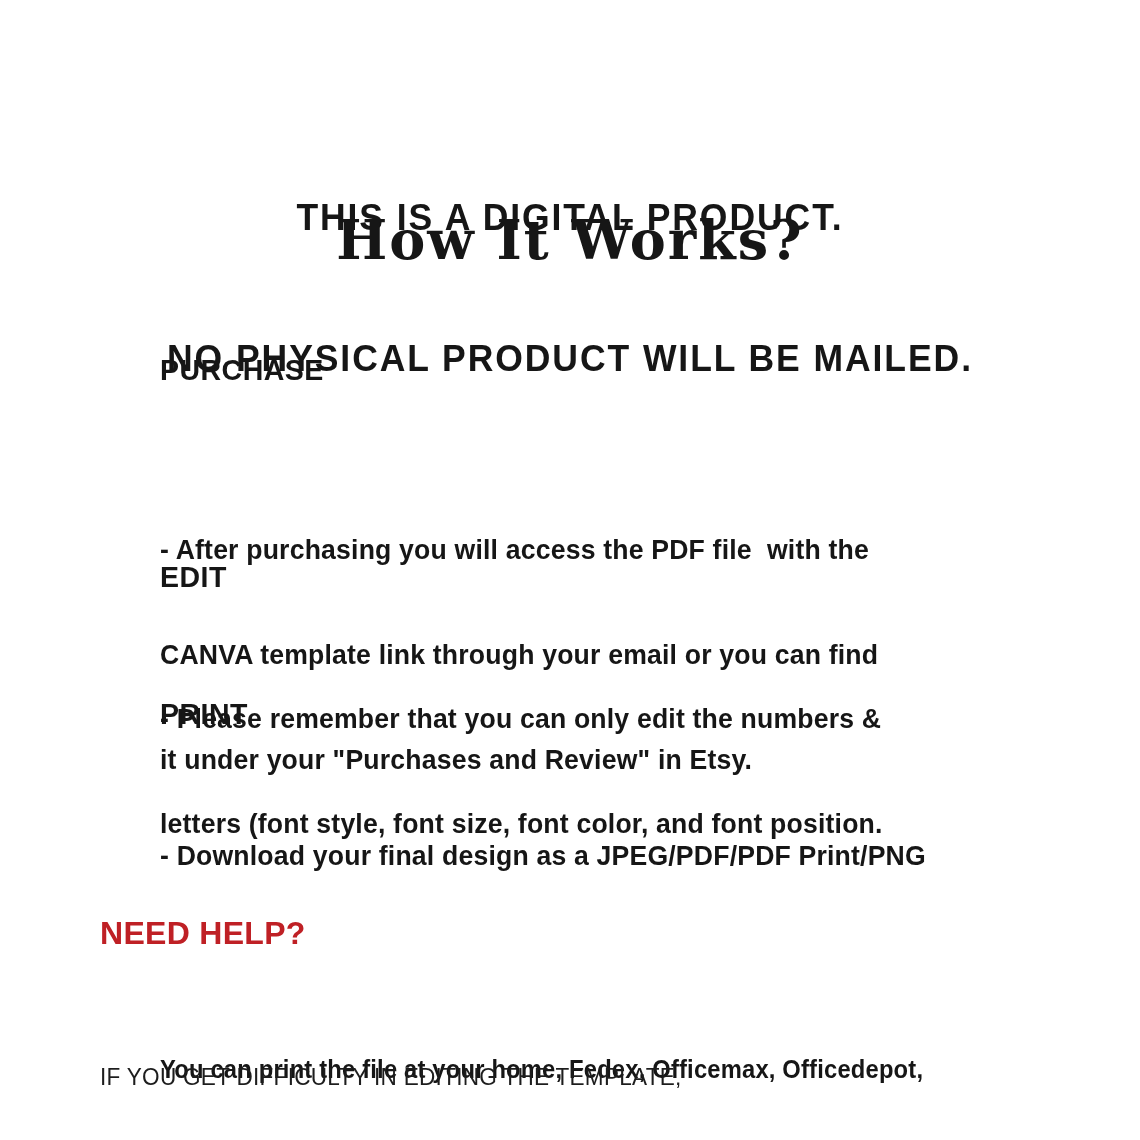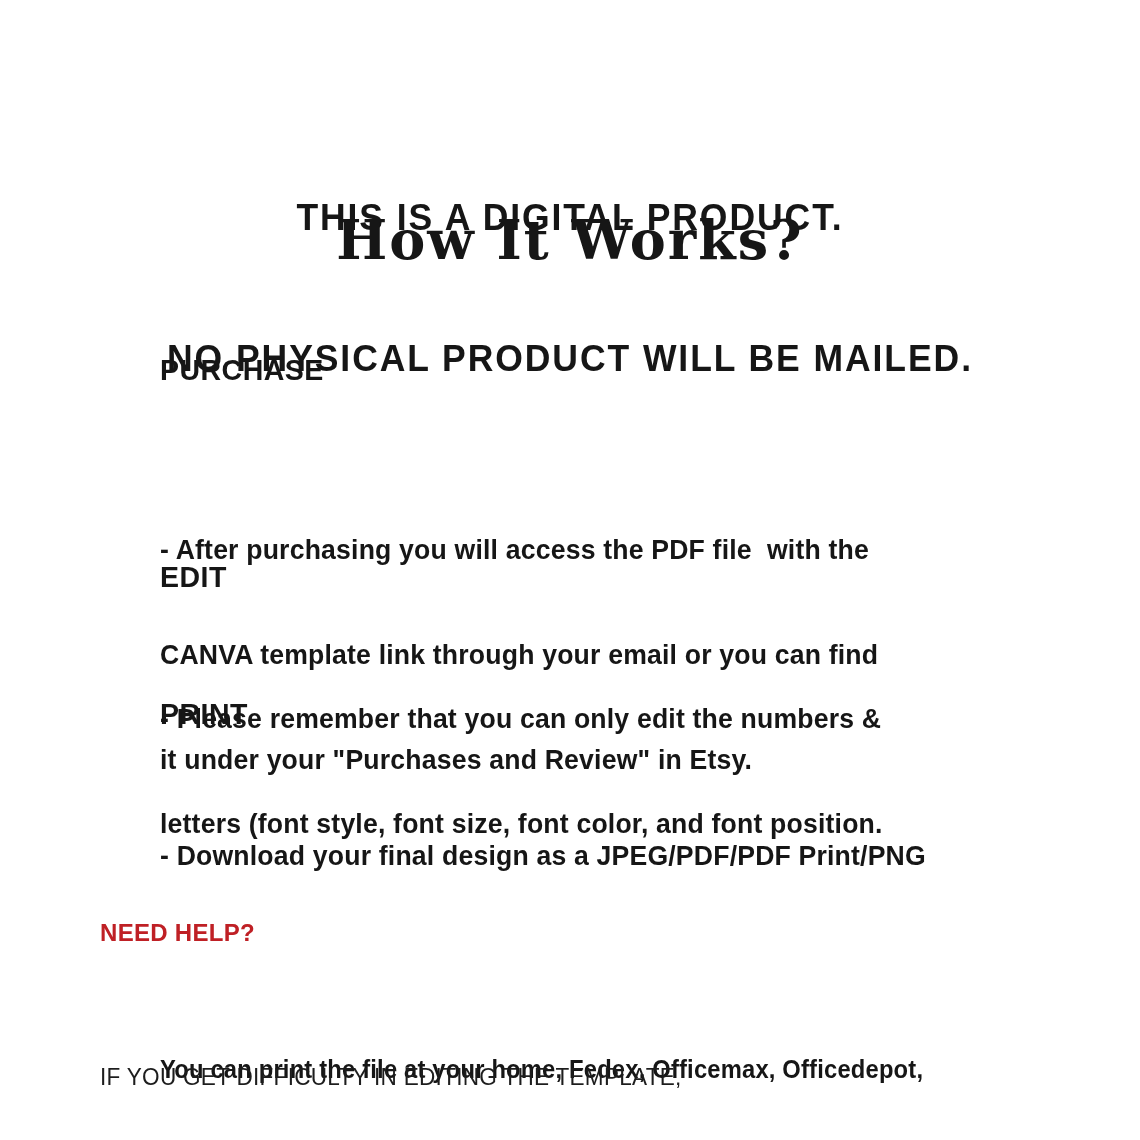--- a/index.html
+++ b/index.html
@@ -75,21 +75,21 @@
   }
 
   
   .help-block {
     position: absolute;
     left: 100px;
     top: 882px;
     white-space: pre-wrap;
   }
   .help-heading {
-    font-size: 24px;
+    font-size: 32px;
     font-weight: bold;
     line-height: 30px;
     letter-spacing: 0.3px;
   }
   .help-lines {
     margin-top: 4px;
     font-size: 24px;
     font-weight: normal;
     line-height: 35.5px;
     letter-spacing: 0.3px;

